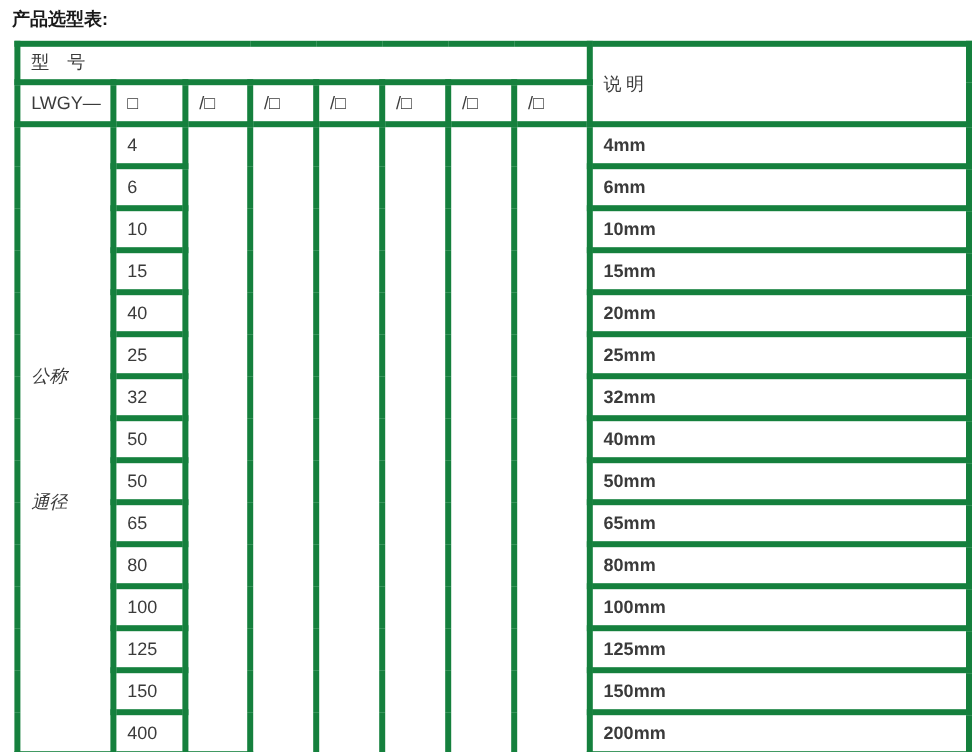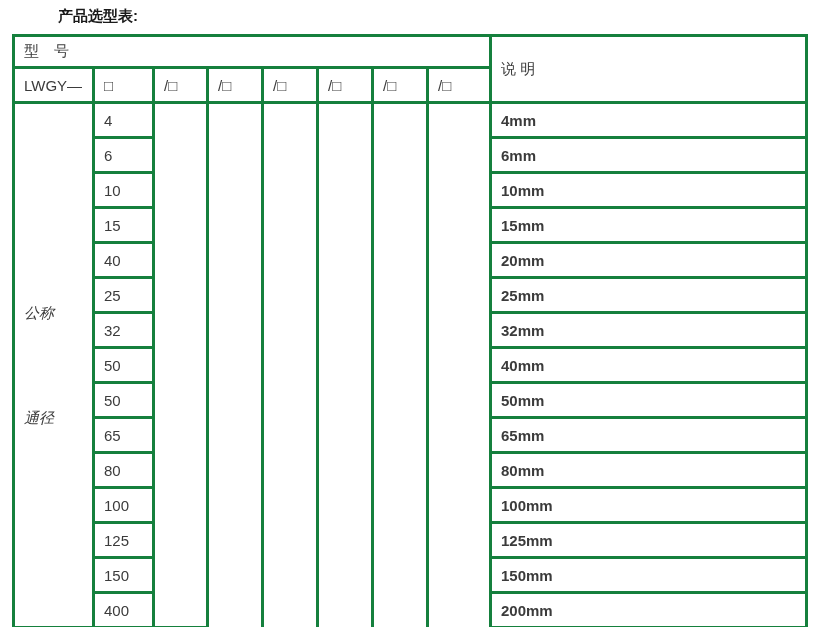--- a/index.html
+++ b/index.html
@@ -12,46 +12,46 @@
     height: 627px;
     overflow: hidden;
     font-family: "Liberation Sans", "DejaVu Sans", sans-serif;
   }
   .page-title {
     padding: 7px 0 8px 10px;
     font-size: 15px;
     font-weight: bold;
     color: #1a1a1a;
     white-space: pre;
-    margin-left: 48px;
   }
   table.selection-table {
     border-collapse: collapse;
     table-layout: fixed;
     margin-left: 12px;
     width: 793px;
   }
   table.selection-table td {
-    border: 3px solid #15803d;
+    border: 5px solid #15803d;
     font-size: 15px;
     color: #3b3b3b;
     padding: 0 0 0 9px;
     overflow: hidden;
     white-space: pre;
     vertical-align: middle;
   }
   tr.row-header   { height: 32px; }
   tr.row-model    { height: 35px; }
   tr.row-data     { height: 35px; }
   tr.row-partial  { height: 30px; }
 
   td.cell-desc-header {
     vertical-align: top;
     padding-top: 9px;
     padding-left: 14px;
+    font-family: Liberation Serif, serif;
   }
   td.cell-desc {
     padding-left: 14px;
     font-weight: bold;
   }
   td.cell-section {
     vertical-align: top;
     line-height: 35px;
     padding-left: 10px;
     font-style: italic;

